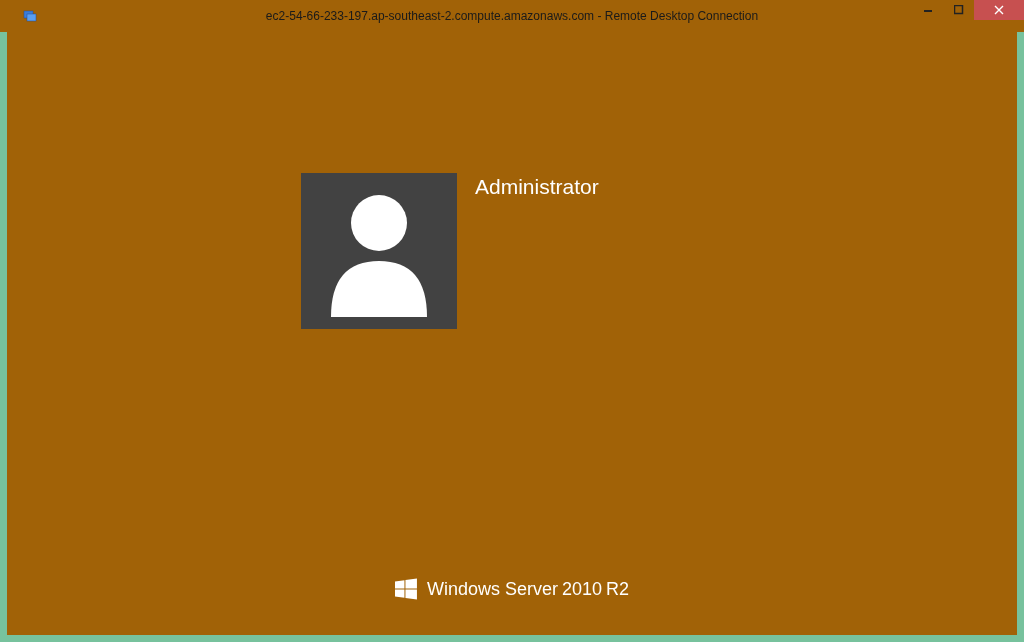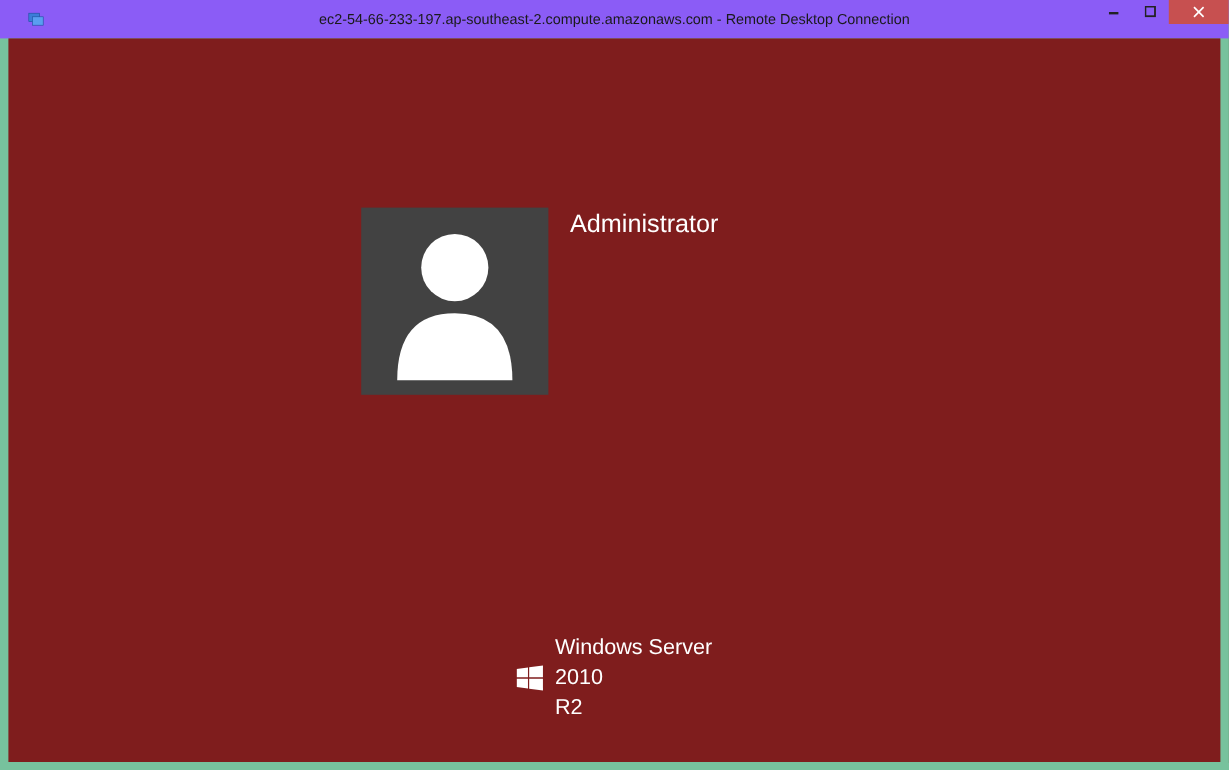--- a/index.html
+++ b/index.html
@@ -16,21 +16,21 @@
     }
     .window {
       width: 1024px;
       height: 642px;
       background: #77c29d;
       display: flex;
       flex-direction: column;
     }
     .titlebar {
       height: 25px;
-      background: #8b5cf6;
+      background: #a16207;
       display: flex;
       align-items: center;
       position: relative;
       padding: 16px;
     }
     .titlebar-icon {
       width: 16px;
       height: 16px;
       margin-left: 6px;
       display: flex;
@@ -66,21 +66,21 @@
       color: #1a1a1a;
     }
     .win-btn.close {
       width: 50px;
       background: #c75050;
       color: #fff;
     }
     .content-area {
       flex: 1;
       margin: 0 7px 7px 7px;
-      background: #7f1d1d;
+      background: #a16207;
       position: relative;
     }
     .login-block {
       position: absolute;
       top: 141px;
       left: 294px;
       display: flex;
       gap: 18px;
     }
     .avatar-tile {
@@ -138,21 +138,20 @@
     .win-logo {
       width: 22px;
       height: 22px;
     }
     .brand-text {
       font-size: 18px;
       font-weight: 300;
       display: flex;
       align-items: baseline;
       gap: 4px;
-      flex-direction: column;
     }
     .brand-text .r2 {
       font-size: 18px;
       font-weight: 400;
     }
   </style>
 </head>
 <body>
 
 <div class="window">

